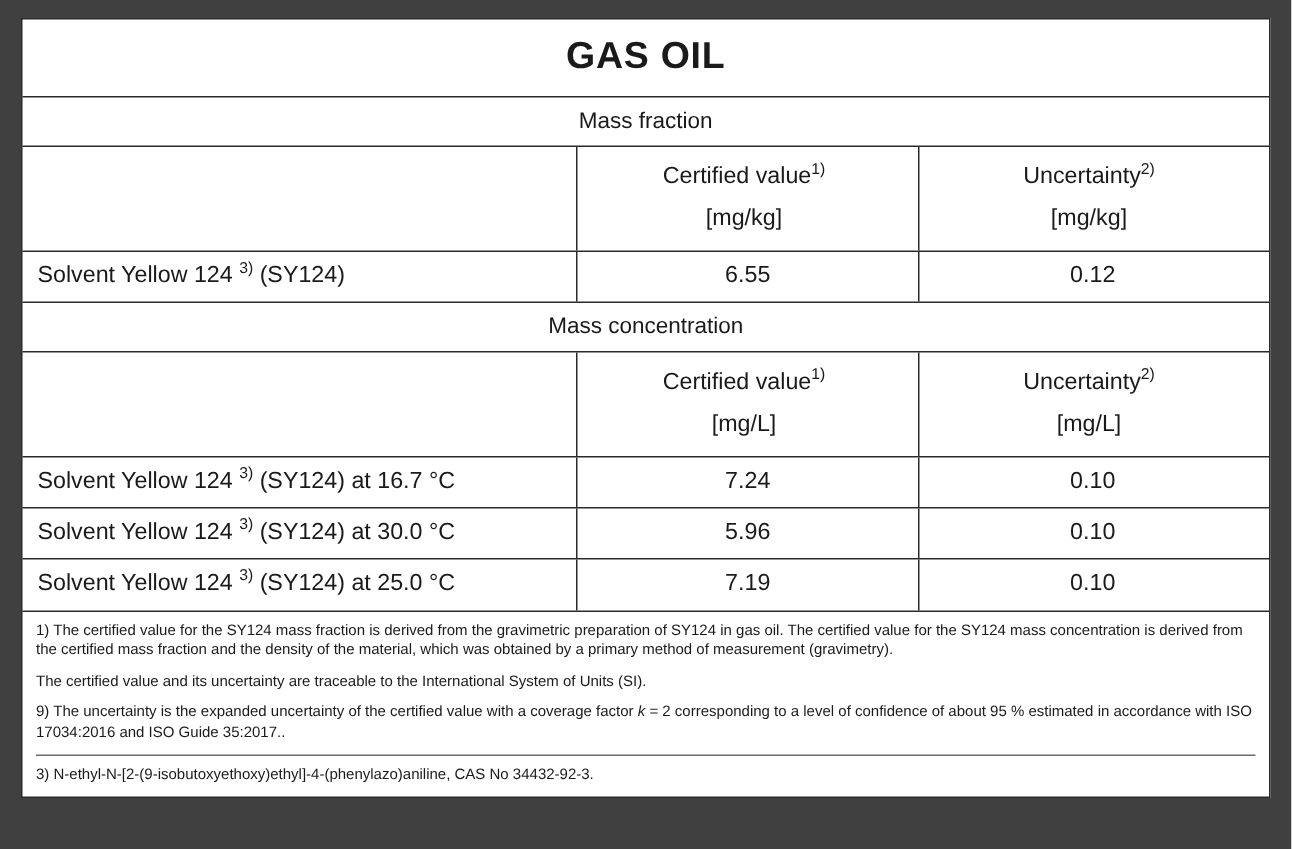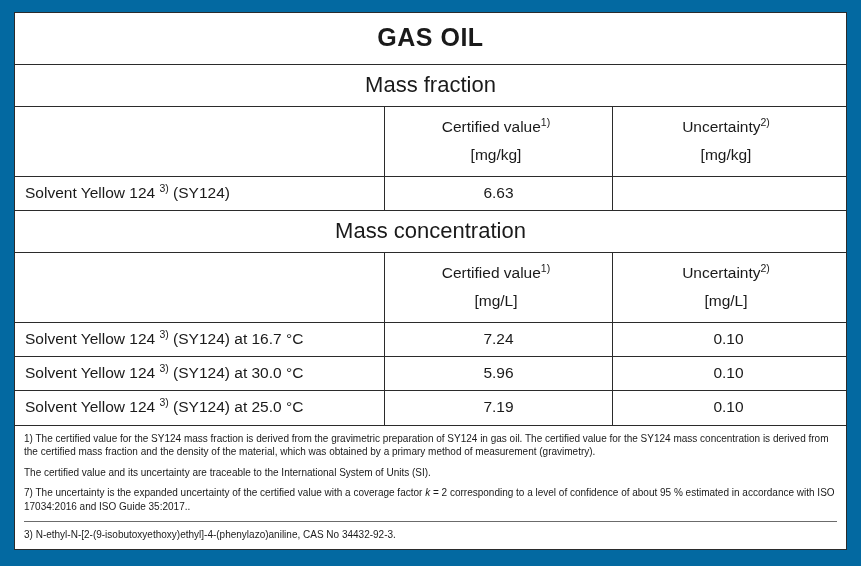--- a/index.html
+++ b/index.html
@@ -12,21 +12,21 @@
     height: 566px;
     font-family: "Liberation Sans", sans-serif;
     color: #1a1a1a;
     overflow: hidden;
   }
   .page {
     width: 861px;
     height: 566px;
     box-sizing: border-box;
     padding: 12px 14px 12px 14px;
-    background: #0369a1;
+    background: #404040;
   }
   .cert-table {
     width: 833px;
     border: 1.6px solid #2b2b2b;
     box-sizing: border-box;
     background: #ffffff;
   }
   
   .row {
     display: flex;
@@ -57,21 +57,21 @@
     font-weight: bold;
     letter-spacing: 0.5px;
     text-align: center;
   }
 
   
   .section-row .cell {
     padding: 7px 8px 8px 8px;
   }
   .section-label {
-    font-size: 22px;
+    font-size: 15px;
     text-align: center;
   }
 
   
   .head-row .cell {
     padding: 9px 13px 10px 8px;
   }
   .head-line {
     font-size: 15.5px;
     text-align: center;
@@ -158,21 +158,24 @@
       </div>
     </div>
 
     <div class="row data-row">
       <div class="cell c1">
         <div class="analyte">
           <span>Solvent Yellow 124 </span><sup>3)</sup><span> (SY124)</span>
         </div>
       </div>
       <div class="cell c2">
-        <div class="value">6.63</div>
+        <div class="value">6.55</div>
+      </div>
+      <div class="cell c3">
+        <div class="value">0.12</div>
       </div>
     </div>
 
     <div class="row section-row">
       <div class="cell full">
         <div class="section-label">Mass concentration</div>
       </div>
     </div>
 
     <div class="row head-row">
@@ -232,20 +235,20 @@
       </div>
       <div class="cell c3">
         <div class="value">0.10</div>
       </div>
     </div>
 
     <div class="notes">
       <p class="note">1) The certified value for the SY124 mass fraction is derived from the gravimetric preparation of SY124 in gas oil. The certified value for the SY124 mass concentration is derived from the certified mass fraction and the density of the material, which was obtained by a primary method of measurement (gravimetry).</p>
       <p class="note">The certified value and its uncertainty are traceable to the International System of Units (SI).</p>
       <p class="note">
-        <span>7) The uncertainty is the expanded uncertainty of the certified value with a coverage factor </span><span class="ital">k</span><span> = 2 corresponding to a level of confidence of about 95 % estimated in accordance with ISO 17034:2016 and ISO Guide 35:2017..</span>
+        <span>9) The uncertainty is the expanded uncertainty of the certified value with a coverage factor </span><span class="ital">k</span><span> = 2 corresponding to a level of confidence of about 95 % estimated in accordance with ISO 17034:2016 and ISO Guide 35:2017..</span>
       </p>
       <div class="note-div"></div>
       <p class="note">3) N-ethyl-N-[2-(9-isobutoxyethoxy)ethyl]-4-(phenylazo)aniline, CAS No 34432-92-3.</p>
     </div>
 
   </div>
 </div>
 
 </body></html>

